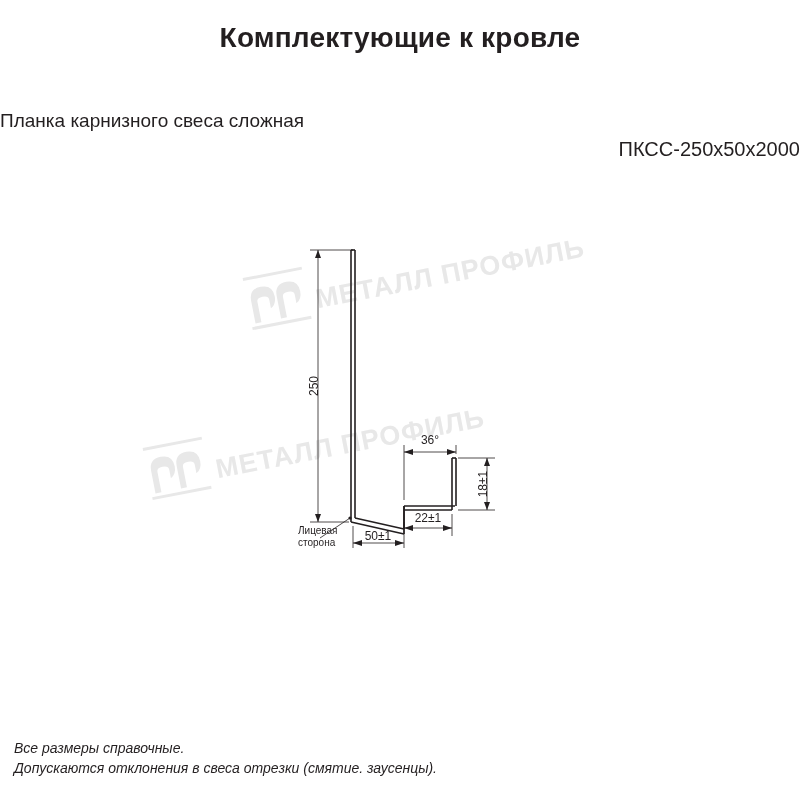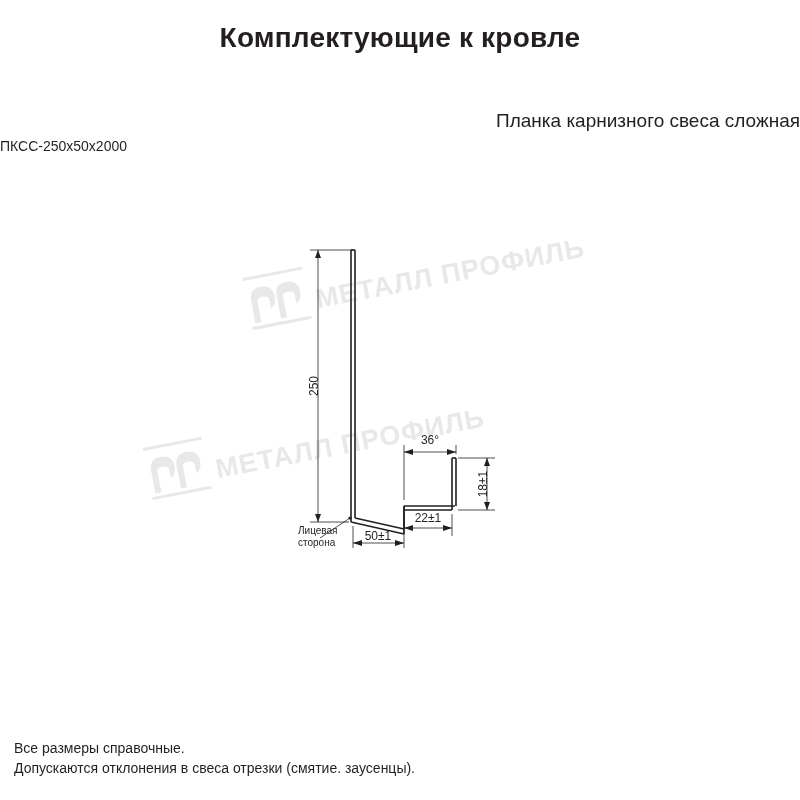--- a/index.html
+++ b/index.html
@@ -28,47 +28,48 @@
     text-align: center;
     font-size: 28px;
     font-weight: bold;
     letter-spacing: 0.2px;
   }
   .subtitle1 {
     position: absolute;
     top: 110px;
     left: 0;
     width: 800px;
+    text-align: left;
+    font-size: 19px;
+  }
+  .subtitle2 {
+    position: absolute;
+    top: 138px;
+    left: 0;
+    width: 800px;
     text-align: right;
-    font-size: 19px;
-  }
-  .subtitle2 {
-    position: absolute;
-    top: 138px;
-    left: 0;
-    width: 800px;
-    text-align: left;
-    font-size: 14px;
+    font-size: 20px;
   }
   .drawing {
     position: absolute;
     top: 200px;
     left: 0;
     width: 800px;
     height: 420px;
   }
   .footnotes {
     position: absolute;
     left: 14px;
     bottom: 22px;
     font-size: 14px;
     line-height: 20px;
   }
   .footnotes div {
     white-space: nowrap;
+    font-style: italic;
   }
   svg { display: block; }
   .wm-text {
     font-family: "Liberation Sans", sans-serif;
     font-weight: bold;
     font-size: 27px;
     fill: #e8e8e8;
     letter-spacing: 1px;
   }
   .dim-text {

